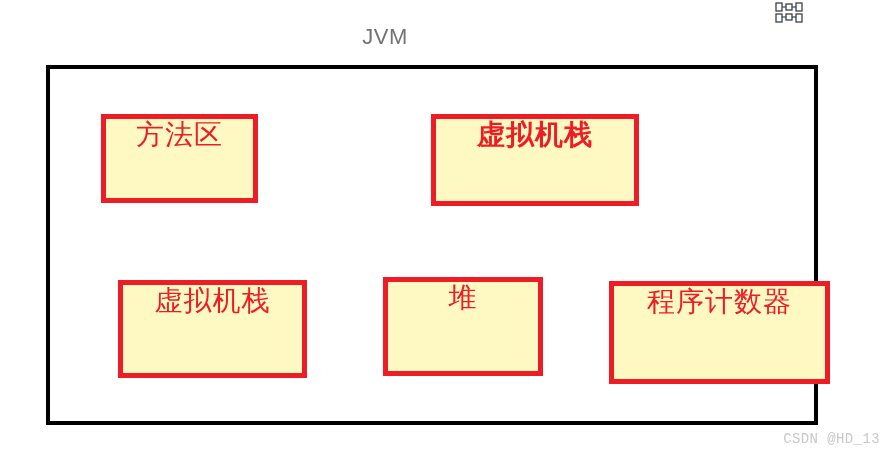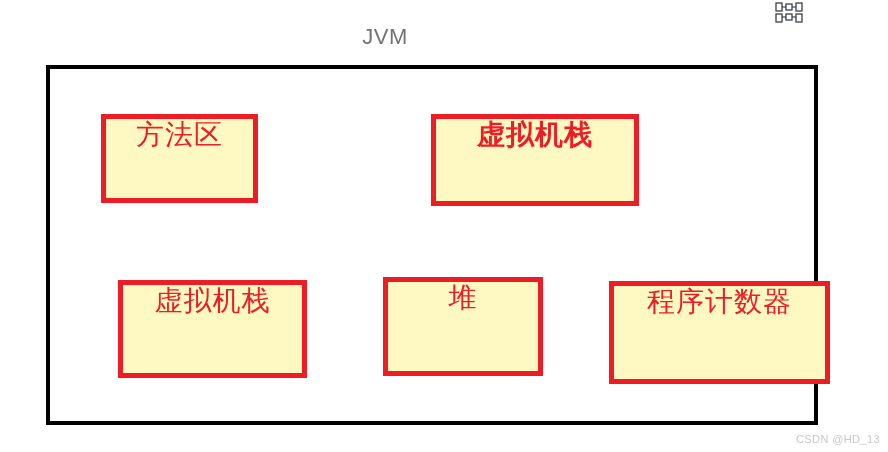--- a/index.html
+++ b/index.html
@@ -85,22 +85,22 @@
     width: 30px;
     height: 22px;
   }
 
   
   .watermark {
     position: absolute;
     right: 8px;
     bottom: 6px;
     color: #c8c8c8;
-    font-family: Liberation Sans, sans-serif;
-    font-size: 11px;
+    font-family: Liberation Mono, monospace;
+    font-size: 14px;
     line-height: 14px;
     letter-spacing: 0.4px;
     white-space: nowrap;
   }
 </style>
 </head>
 <body>
 
 <div id="canvas">
 

